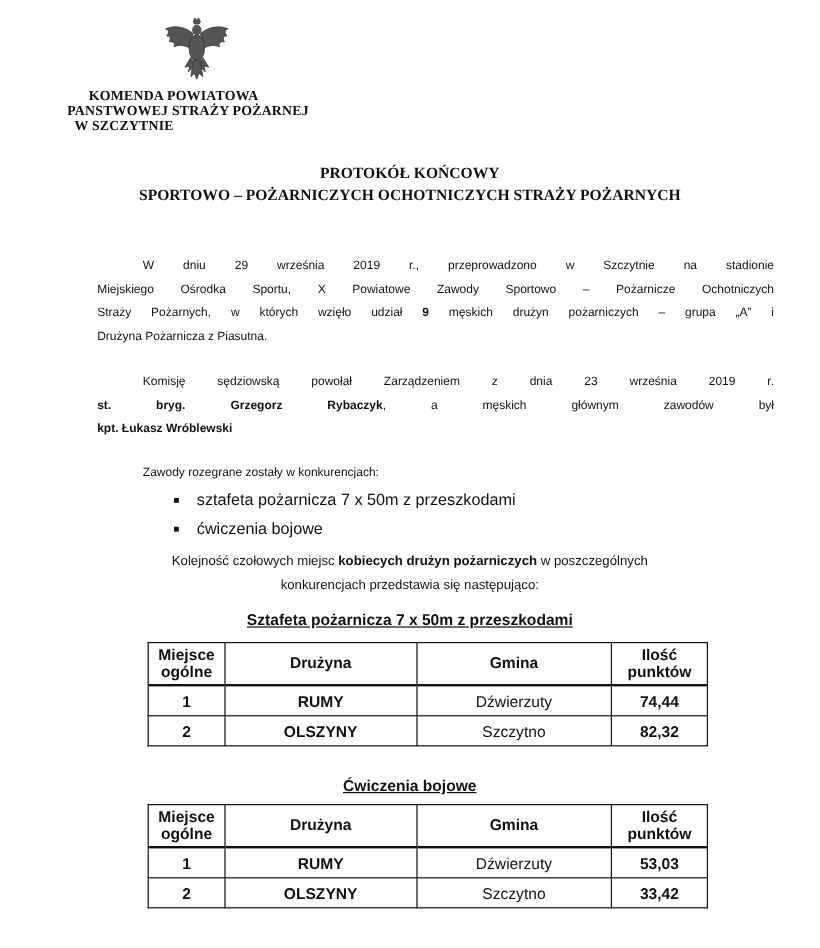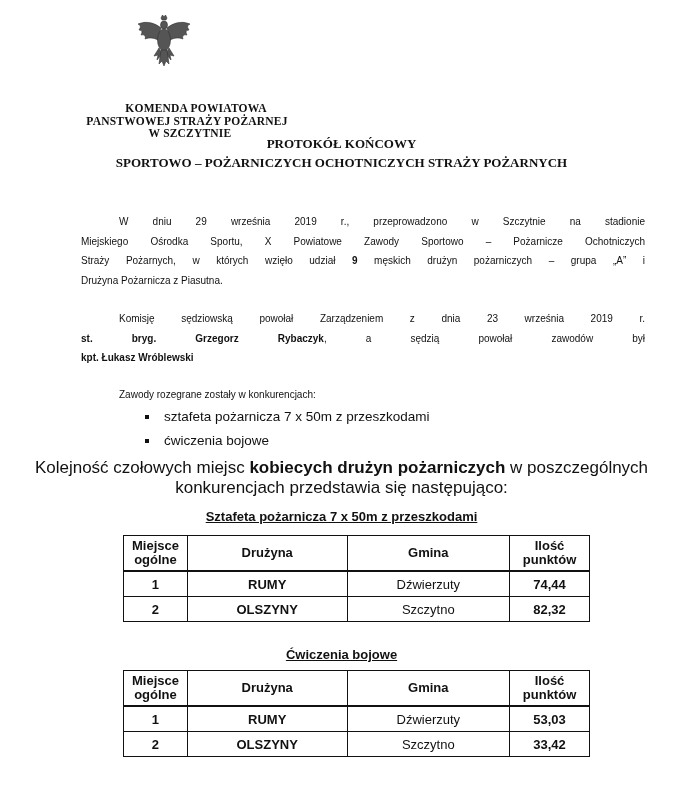--- a/index.html
+++ b/index.html
@@ -1,29 +1,29 @@
 <!DOCTYPE html>
 <html><head>
 <meta charset="utf-8">
 <style>
   html, body { margin:0; padding:0; background:#ffffff; }
   body { width:683px; height:790px; position:relative; overflow:hidden; font-family:"Liberation Sans", sans-serif; color:#111; }
   .abs { position:absolute; }
   .eagle { left:134px; top:14px; width:60px; height:54px; }
-  .org { left:72px; width:230px; text-align:center; font-family:"Liberation Serif", serif; font-weight:bold; font-size:11.5px; line-height:12.5px; letter-spacing:0.2px;margin-top:28px; }
+  .org { left:56px; width:230px; font-family:"Liberation Serif", serif; font-weight:bold; font-size:11.5px; line-height:12.5px; letter-spacing:0.2px; }
   .org div { white-space:nowrap; }
   .title { left:0; width:683px; text-align:center; font-weight:bold; font-size:13px; line-height:19px;font-family:Liberation Serif, serif; }
   .para { left:81px; width:564px; font-size:10px; line-height:19.5px; }
   .just { text-align:justify; text-align-last:justify; }
   .line { white-space:nowrap; }
   .bullets { left:145px; font-size:13.5px; }
   .bullets .b { position:relative; height:24px; line-height:24px; }
   .bullets .sq { position:absolute; left:0; top:10px; width:4px; height:4px; background:#111; }
   .bullets .t { margin-left:19px; }
-  .center { left:0; width:683px; text-align:center; font-size:17px; }
+  .center { left:0; width:683px; text-align:center; font-size:11px; }
   .sub { left:0; width:683px; text-align:center; font-weight:bold; font-size:13px; text-decoration:underline; }
   table.res { position:absolute; left:123px; width:467px; border-collapse:collapse; font-size:13px; }
   table.res td, table.res th { border:1.5px solid #111; text-align:center; padding:0; }
   table.res th { font-weight:bold; line-height:14px; height:34px; }
   table.res tr.hdr th { border-bottom:2.5px solid #111; }
   table.res td { height:24px; }
   .bold { font-weight:bold; }
 </style>
 </head>
 <body>
@@ -56,21 +56,21 @@
 
 <div class="abs para" style="top:212px;">
   <div class="line just" style="padding-left:38px;">W dniu 29 września 2019 r., przeprowadzono w Szczytnie na stadionie</div>
   <div class="line just">Miejskiego Ośrodka Sportu, X Powiatowe Zawody Sportowo – Pożarnicze Ochotniczych</div>
   <div class="line just"><span>Straży Pożarnych,  w których wzięło udział </span><b>9</b><span> męskich drużyn pożarniczych – grupa „A” i</span></div>
   <div class="line">Drużyna Pożarnicza  z Piasutna.</div>
 </div>
 
 <div class="abs para" style="top:309px;">
   <div class="line just" style="padding-left:38px;">Komisję sędziowską powołał Zarządzeniem z dnia 23 września 2019 r.</div>
-  <div class="line just"><b>st. bryg. Grzegorz Rybaczyk</b><span>, a sędzią powołał zawodów był</span></div>
+  <div class="line just"><b>st. bryg. Grzegorz Rybaczyk</b><span>, a męskich głównym zawodów był</span></div>
   <div class="line bold">kpt. Łukasz Wróblewski</div>
 </div>
 
 <div class="abs para" style="top:385px; padding-left:38px; width:526px;">Zawody rozegrane zostały w konkurencjach:</div>
 
 <div class="abs bullets" style="top:405px;">
   <div class="b"><span class="sq"></span><span class="t">sztafeta pożarnicza  7 x 50m z przeszkodami</span></div>
   <div class="b"><span class="sq"></span><span class="t">ćwiczenia bojowe</span></div>
 </div>
 

